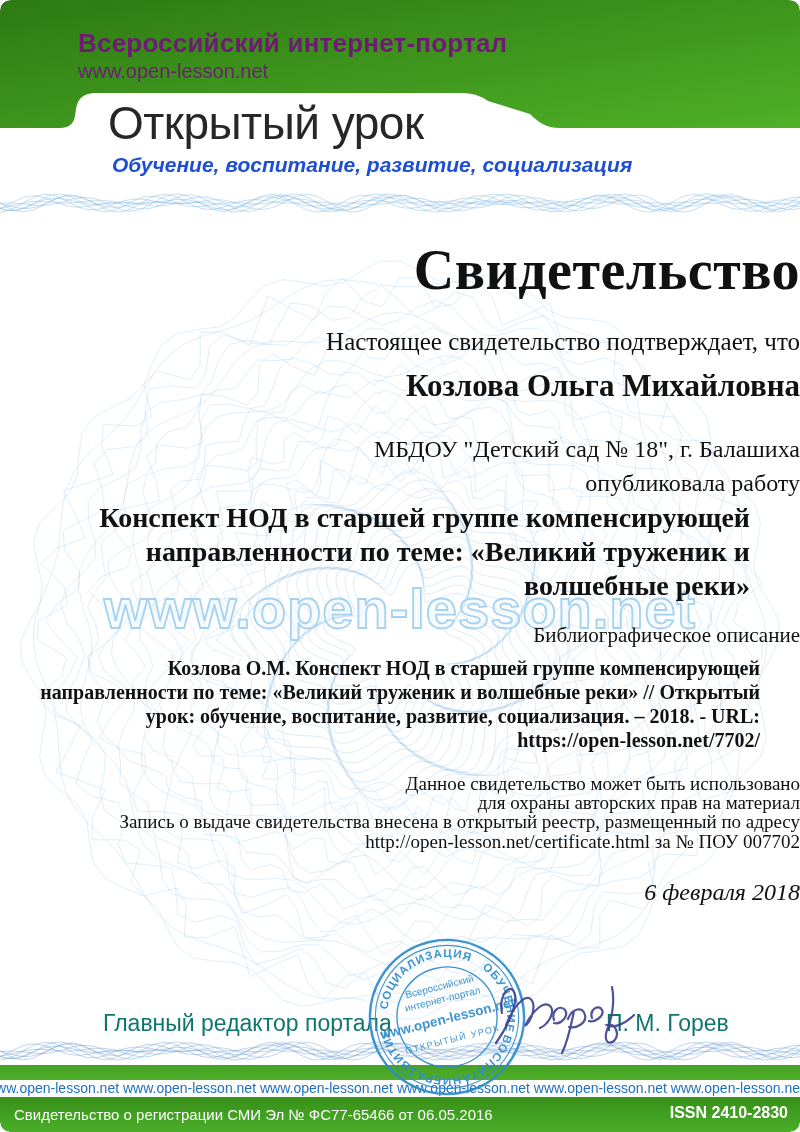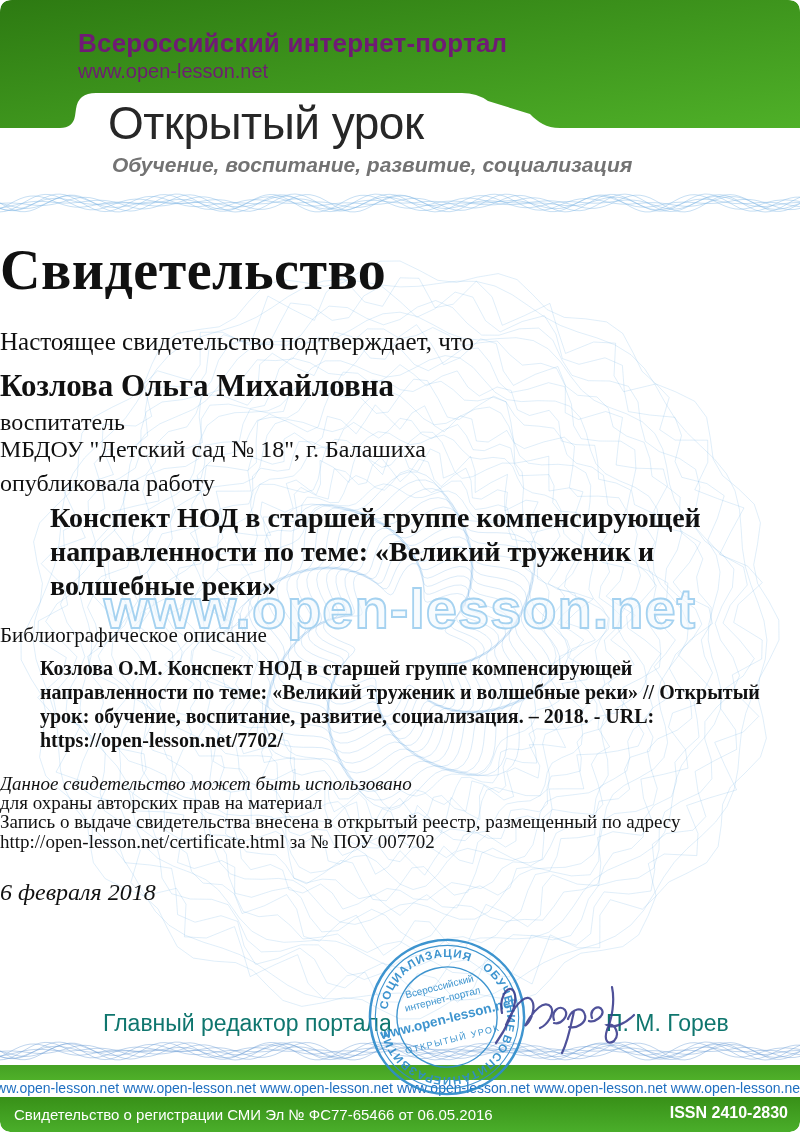--- a/index.html
+++ b/index.html
@@ -9,40 +9,40 @@
     background:#ffffff;border-radius:10px;overflow:hidden;
     font-family:"Liberation Serif", serif;color:#111;
   }
   .layer{position:absolute;left:0;top:0;width:800px;height:1132px;pointer-events:none;}
   
   .header-svg{position:absolute;left:0;top:0;z-index:2;}
   .hdr-text{position:absolute;z-index:3;font-family:"Liberation Sans", sans-serif;color:#701a75;}
   .portal-line{left:78px;top:28px;font-size:26px;font-weight:bold;letter-spacing:.2px;}
   .site-line{left:78px;top:60px;font-size:20px;font-weight:normal;opacity:.97;}
   .brand-title{left:108px;top:96px;font-size:46px;font-weight:400;color:#272727;letter-spacing:-.5px;}
-  .brand-sub{left:112px;top:153px;font-size:21px;font-style:italic;font-weight:bold;color:#737373;}
+  .brand-sub{left:112px;top:153px;font-size:21px;font-style:italic;font-weight:bold;color:#1d4ed8;}
   
   .watermark{
     position:absolute;left:0;top:576px;width:800px;text-align:center;z-index:1;
     font-family:"Liberation Sans", sans-serif;font-weight:bold;font-size:56px;letter-spacing:1px;
     color:rgba(240,248,253,.55);-webkit-text-stroke:1.8px #a5d2f0;
   }
   
-  .ct{position:absolute;left:0;width:800px;text-align:left;z-index:2;}
+  .ct{position:absolute;left:0;width:800px;text-align:right;z-index:2;}
   .cert-title{top:238px;font-size:56px;font-weight:bold;letter-spacing:.5px;}
   .intro{top:328px;font-size:25px;}
   .name{top:368px;font-size:31px;font-weight:bold;}
   .role{top:409px;font-size:24px;}
   .org{top:436px;font-size:24px;}
   .action{top:470px;font-size:24px;}
   .work{top:501px;font-size:28px;font-weight:bold;line-height:34px;left:50px;width:700px;}
   .bib-label{top:623px;font-size:21px;}
   .bib{top:656px;font-size:20px;font-weight:bold;line-height:24px;left:40px;width:720px;}
   .note{font-size:19px;line-height:19px;}
-  .note1{top:774px;font-style:italic;} .note2{top:793px;} .note3{top:812px;} .note4{top:832px;}
+  .note1{top:774px;} .note2{top:793px;} .note3{top:812px;} .note4{top:832px;}
   .date{top:879px;font-size:24px;font-style:italic;}
   
   .sig-label{position:absolute;z-index:2;font-family:"Liberation Sans", sans-serif;color:#0f766e;font-size:23px;}
   .editor-label{left:103px;top:1010px;}
   .editor-name{left:606px;top:1010px;}
   .stamp-svg{position:absolute;left:337px;top:907px;z-index:4;transform:rotate(-14deg);opacity:.92;}
   .sign-svg{position:absolute;left:488px;top:973px;z-index:5;}
   
   .bar1{position:absolute;left:0;top:1065px;width:800px;height:15px;z-index:2;
     background:linear-gradient(180deg,#45a124,#4fb029);}
@@ -131,21 +131,20 @@
   </svg>
 
   <div class="hdr-text portal-line">Всероссийский интернет-портал</div>
   <div class="hdr-text site-line">www.open-lesson.net</div>
   <div class="hdr-text brand-title">Открытый урок</div>
   <div class="hdr-text brand-sub">Обучение, воспитание, развитие, социализация</div>
 
   <div class="ct cert-title">Свидетельство</div>
   <div class="ct intro">Настоящее свидетельство подтверждает, что</div>
   <div class="ct name">Козлова Ольга Михайловна</div>
-  <div class="ct role">воспитатель</div>
   <div class="ct org">МБДОУ "Детский сад № 18", г. Балашиха</div>
   <div class="ct action">опубликовала работу</div>
   <div class="ct bib-label">Библиографическое описание</div>
   <div class="ct work">Конспект НОД в старшей группе компенсирующей направленности по теме: «Великий труженик и волшебные реки»</div>
   <div class="ct bib">Козлова О.М. Конспект НОД в старшей группе компенсирующей направленности по теме: «Великий труженик и волшебные реки» // Открытый урок: обучение, воспитание, развитие, социализация. – 2018. - URL: https://open-lesson.net/7702/</div>
   <div class="ct note note1">Данное свидетельство может быть использовано</div>
   <div class="ct note note2">для охраны авторских прав на материал</div>
   <div class="ct note note3">Запись о выдаче свидетельства внесена в открытый реестр, размещенный по адресу</div>
   <div class="ct note note4">http://open-lesson.net/certificate.html за № ПОУ 007702</div>
   <div class="ct date">6 февраля 2018</div>

